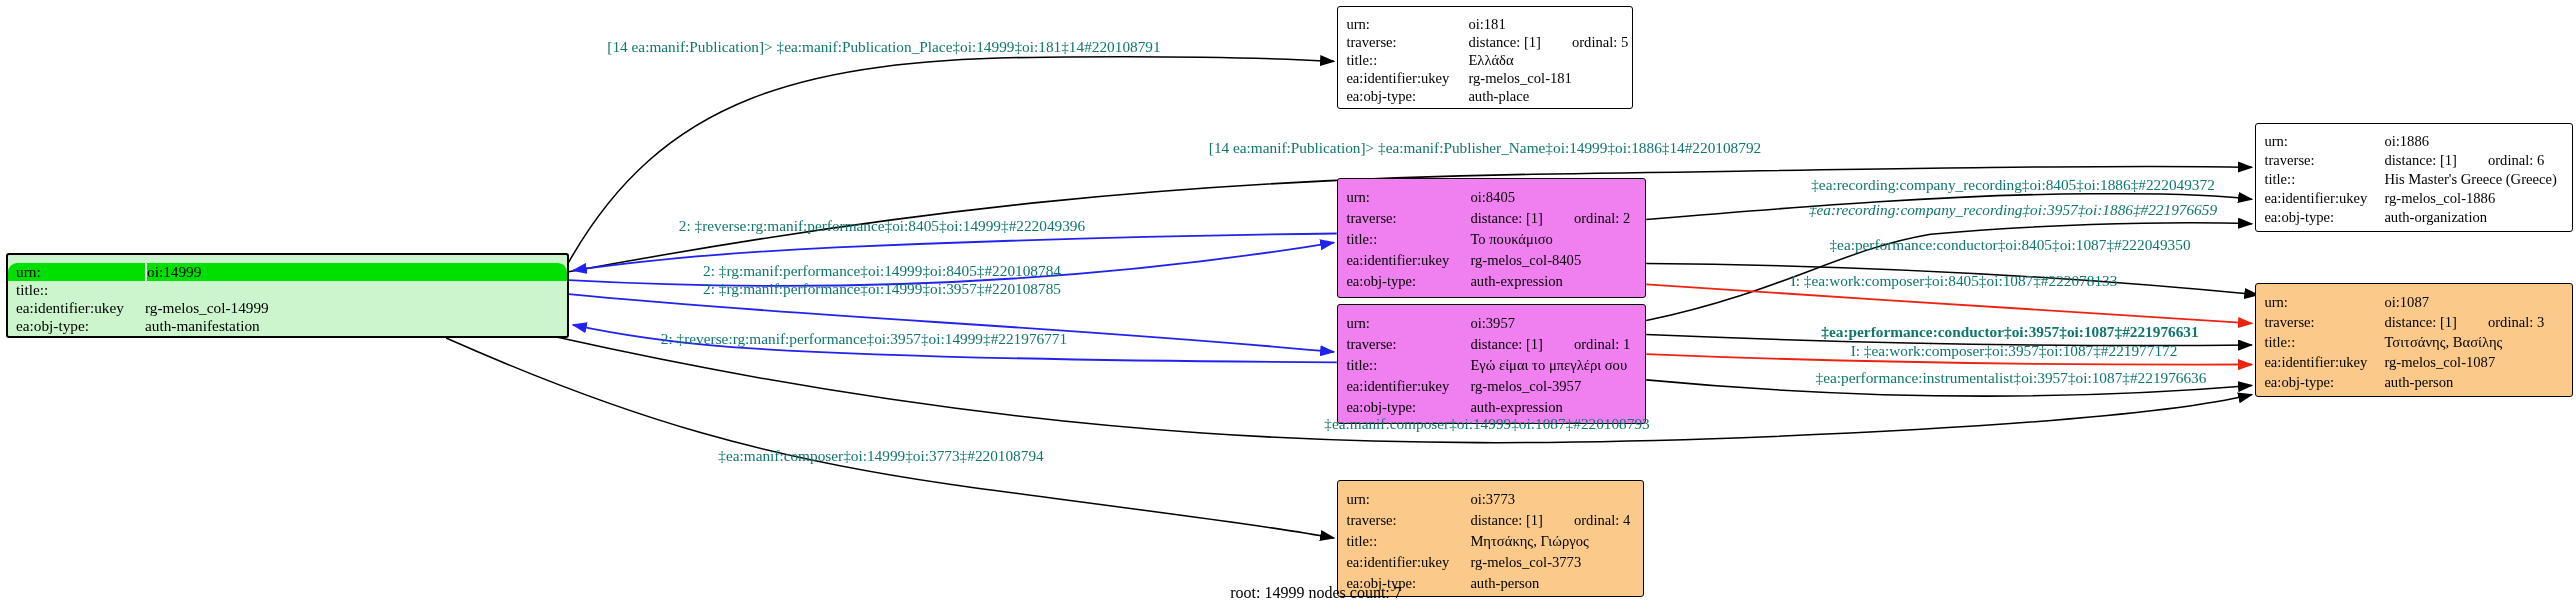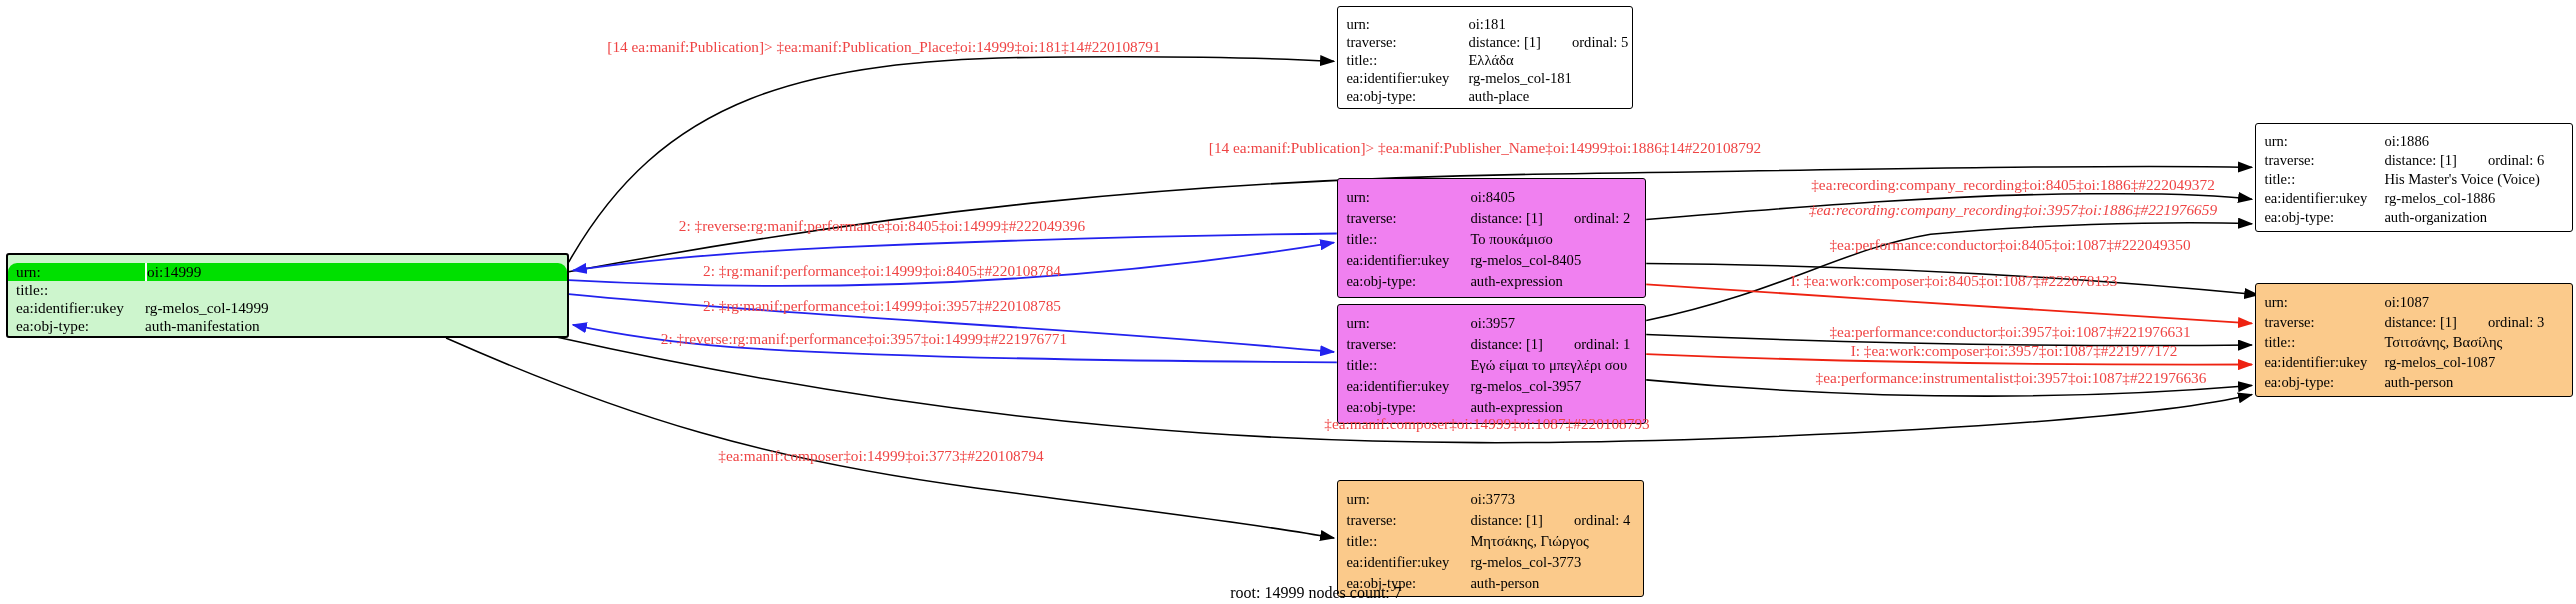--- a/index.html
+++ b/index.html
@@ -14,21 +14,21 @@
   }
   .node.green{border-width:2.1px;}
   .node .row{display:flex;align-items:baseline;padding:0 8.4px;}
   .node .lbl{flex:0 0 auto;}
   .node .val{flex:1 1 auto;}
   .node .row.hl{border-top-left-radius:9px;border-top-right-radius:9px;}
   .node .row.hl .lbl{border-right:2.8px solid #ffffff;}
   .ord{margin-left:31px;}
   .edge-label{
     position:absolute;transform:translateX(-50%);white-space:nowrap;
-    font-size:15.3px;color:#ef4444;line-height:18px;
+    font-size:15.3px;color:#0f766e;line-height:18px;
   }
   .footer-label{
     position:absolute;transform:translateX(-50%);white-space:nowrap;
     font-size:16px;color:#000;
   }
 </style>
 </head>
 <body>
 
 <div id="canvas">
@@ -172,21 +172,21 @@
         <div class="row">
           <span class="lbl" style="width: 120px;">urn:</span>
           <span class="val">oi:1886</span>
         </div>
         <div class="row">
           <span class="lbl" style="width: 120px;">traverse:</span>
           <span class="val"><span>distance: [1]</span><span class="ord">ordinal: 6</span></span>
         </div>
         <div class="row">
           <span class="lbl" style="width: 120px;">title::</span>
-          <span class="val">His Master's Voice (Voice)</span>
+          <span class="val">His Master's Greece (Greece)</span>
         </div>
         <div class="row">
           <span class="lbl" style="width: 120px;">ea:identifier:ukey</span>
           <span class="val">rg-melos_col-1886</span>
         </div>
         <div class="row">
           <span class="lbl" style="width: 120px;">ea:obj-type:</span>
           <span class="val">auth-organization</span>
         </div>
       </div>
@@ -211,27 +211,27 @@
           <span class="lbl" style="width: 120px;">ea:obj-type:</span>
           <span class="val">auth-person</span>
         </div>
       </div>
     </div>
   <div id="label-layer">
       <div class="edge-label" style="left: 884px; top: 38px;">[14 ea:manif:Publication]&gt; ‡ea:manif:Publication_Place‡oi:14999‡oi:181‡14#220108791</div>
       <div class="edge-label" style="left: 1485px; top: 139px;">[14 ea:manif:Publication]&gt; ‡ea:manif:Publisher_Name‡oi:14999‡oi:1886‡14#220108792</div>
       <div class="edge-label" style="left: 882px; top: 217px;">2: ‡reverse:rg:manif:performance‡oi:8405‡oi:14999‡#222049396</div>
       <div class="edge-label" style="left: 882px; top: 262px;">2: ‡rg:manif:performance‡oi:14999‡oi:8405‡#220108784</div>
-      <div class="edge-label" style="left: 882px; top: 297px;">2: ‡rg:manif:performance‡oi:14999‡oi:3957‡#220108785</div>
+      <div class="edge-label" style="left: 882px; top: 280px;">2: ‡rg:manif:performance‡oi:14999‡oi:3957‡#220108785</div>
       <div class="edge-label" style="left: 864px; top: 330px;">2: ‡reverse:rg:manif:performance‡oi:3957‡oi:14999‡#221976771</div>
       <div class="edge-label" style="left: 881px; top: 447px;">‡ea:manif:composer‡oi:14999‡oi:3773‡#220108794</div>
       <div class="edge-label" style="left: 1487px; top: 415px;">‡ea:manif:composer‡oi:14999‡oi:1087‡#220108793</div>
       <div class="edge-label" style="left: 2013px; top: 176px;">‡ea:recording:company_recording‡oi:8405‡oi:1886‡#222049372</div>
       <div class="edge-label" style="left: 2013px; top: 201px; font-style: italic;">‡ea:recording:company_recording‡oi:3957‡oi:1886‡#221976659</div>
       <div class="edge-label" style="left: 2010px; top: 236px;">‡ea:performance:conductor‡oi:8405‡oi:1087‡#222049350</div>
       <div class="edge-label" style="left: 1954px; top: 272px;">I: ‡ea:work:composer‡oi:8405‡oi:1087‡#222078133</div>
-      <div class="edge-label" style="left: 2010px; top: 323px;">‡ea:performance:conductor‡oi:3957‡oi:1087‡#221976631</div>
+      <div class="edge-label" style="left: 2010px; top: 323px; font-weight: bold;">‡ea:performance:conductor‡oi:3957‡oi:1087‡#221976631</div>
       <div class="edge-label" style="left: 2014px; top: 342px;">I: ‡ea:work:composer‡oi:3957‡oi:1087‡#221977172</div>
       <div class="edge-label" style="left: 2011px; top: 369px;">‡ea:performance:instrumentalist‡oi:3957‡oi:1087‡#221976636</div>
     </div>
   <div class="footer-label" style="left:1316px;top:584px">root: 14999 nodes count: 7</div>
 </div>
 
 
 </body></html>

